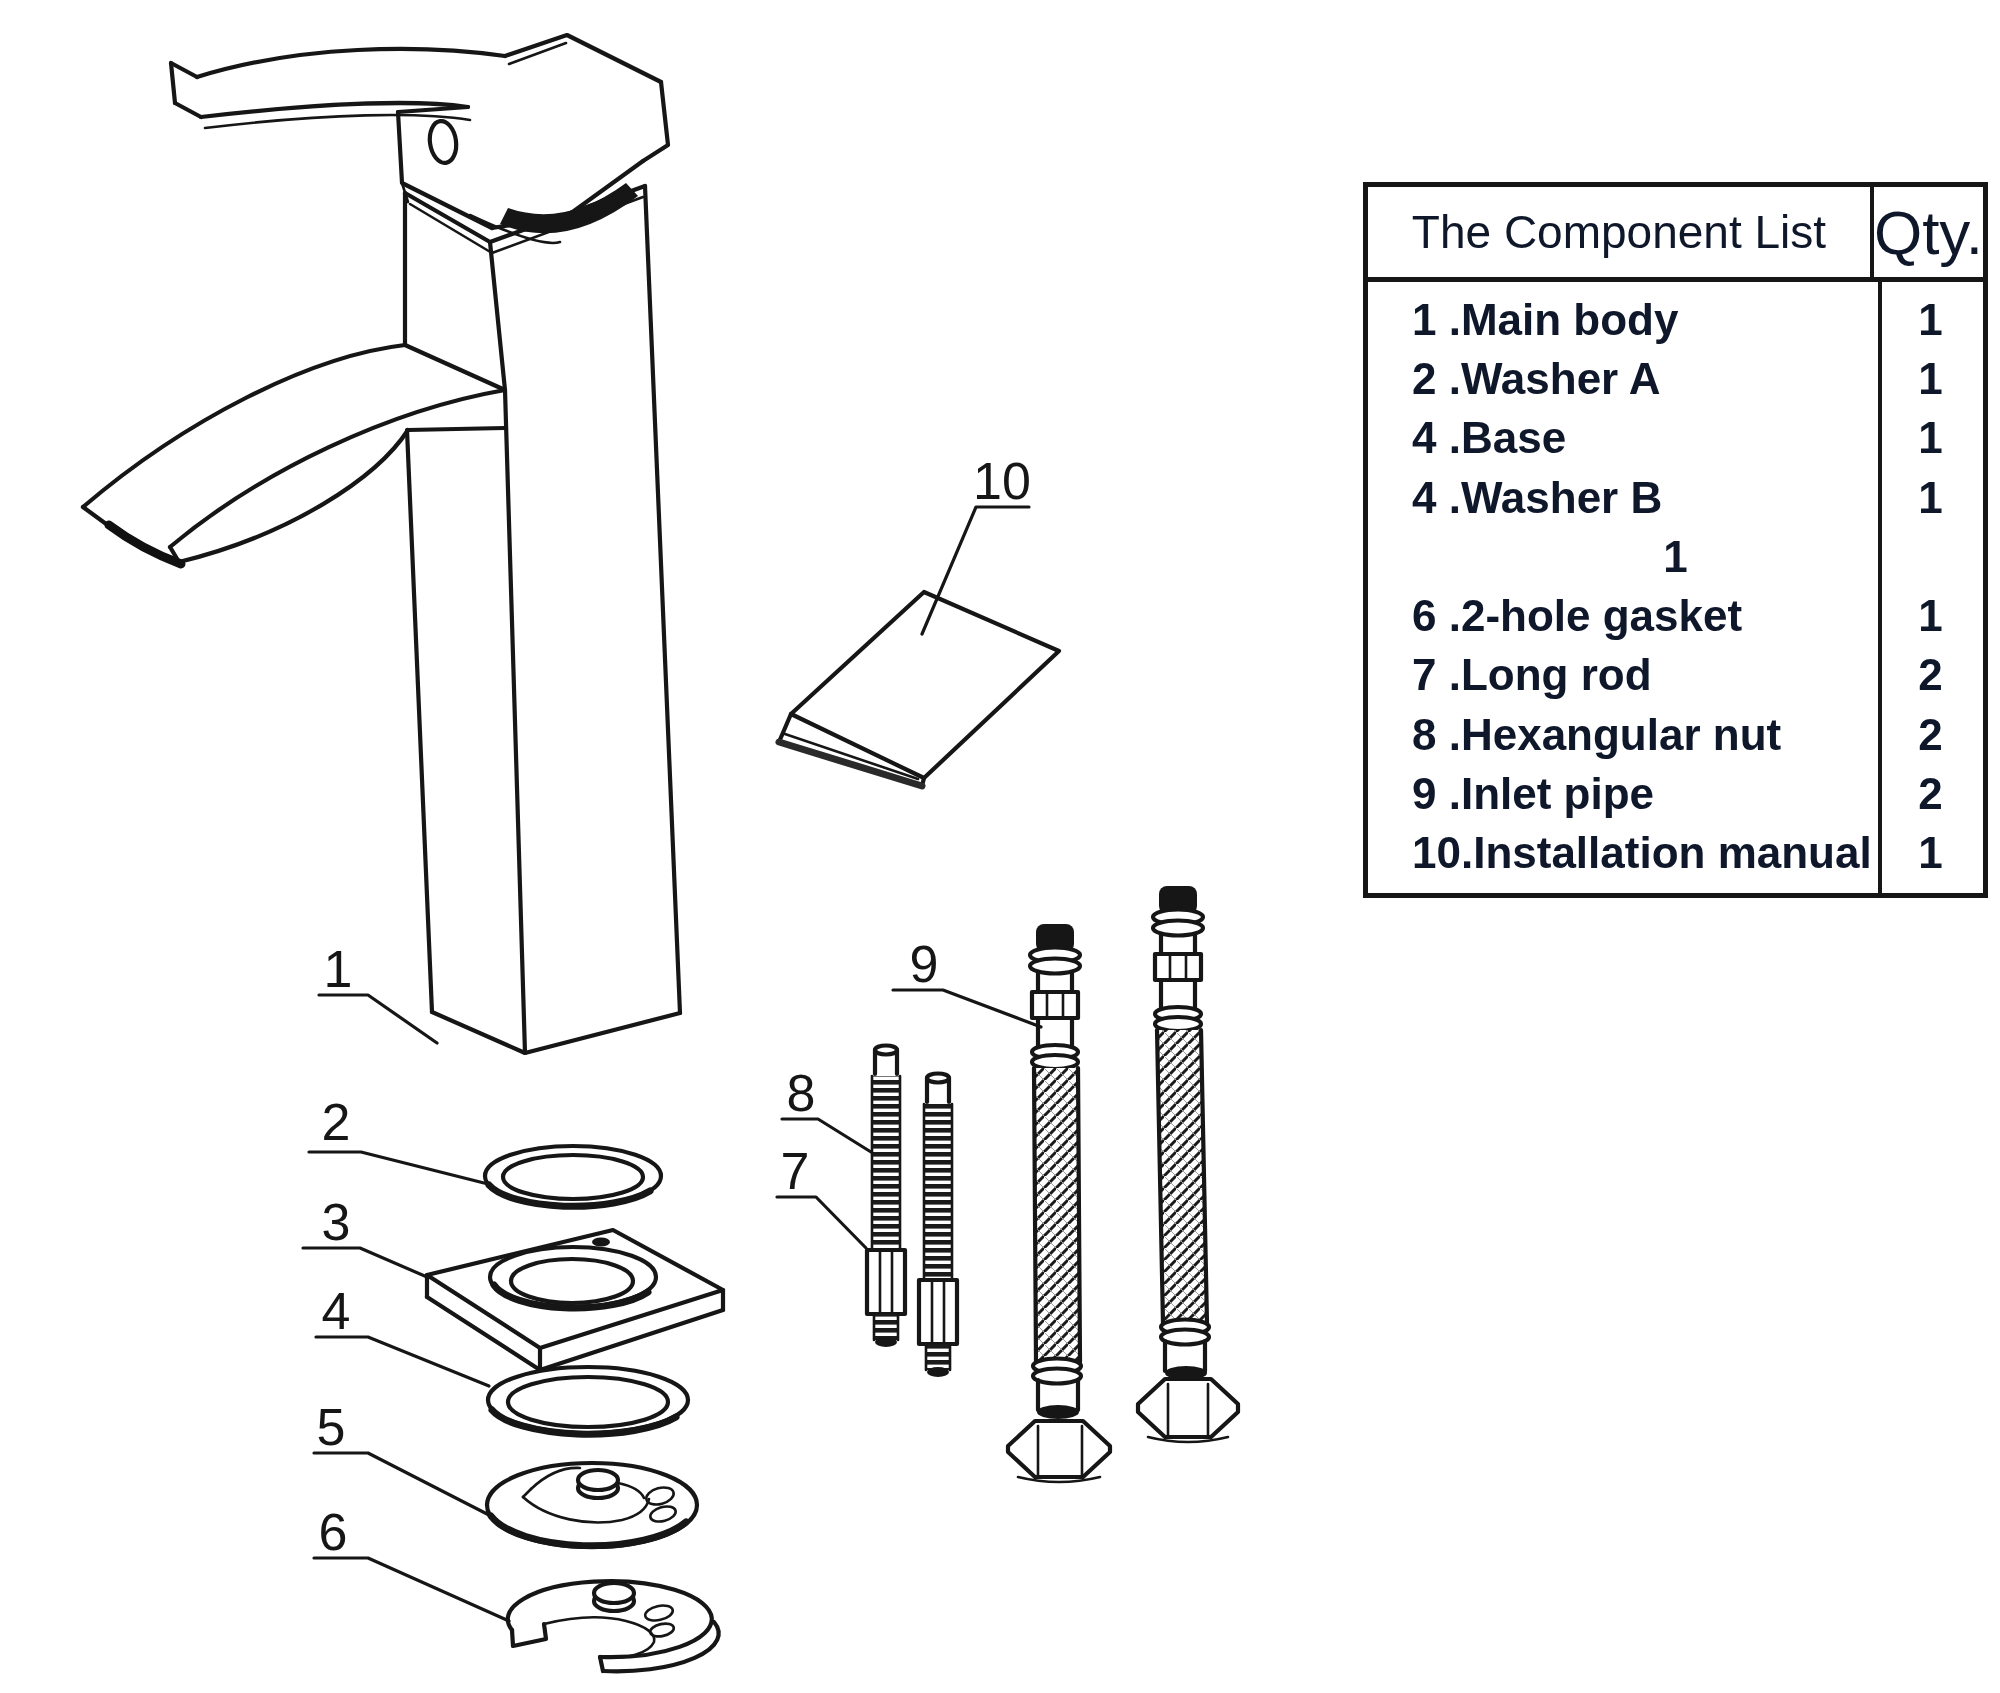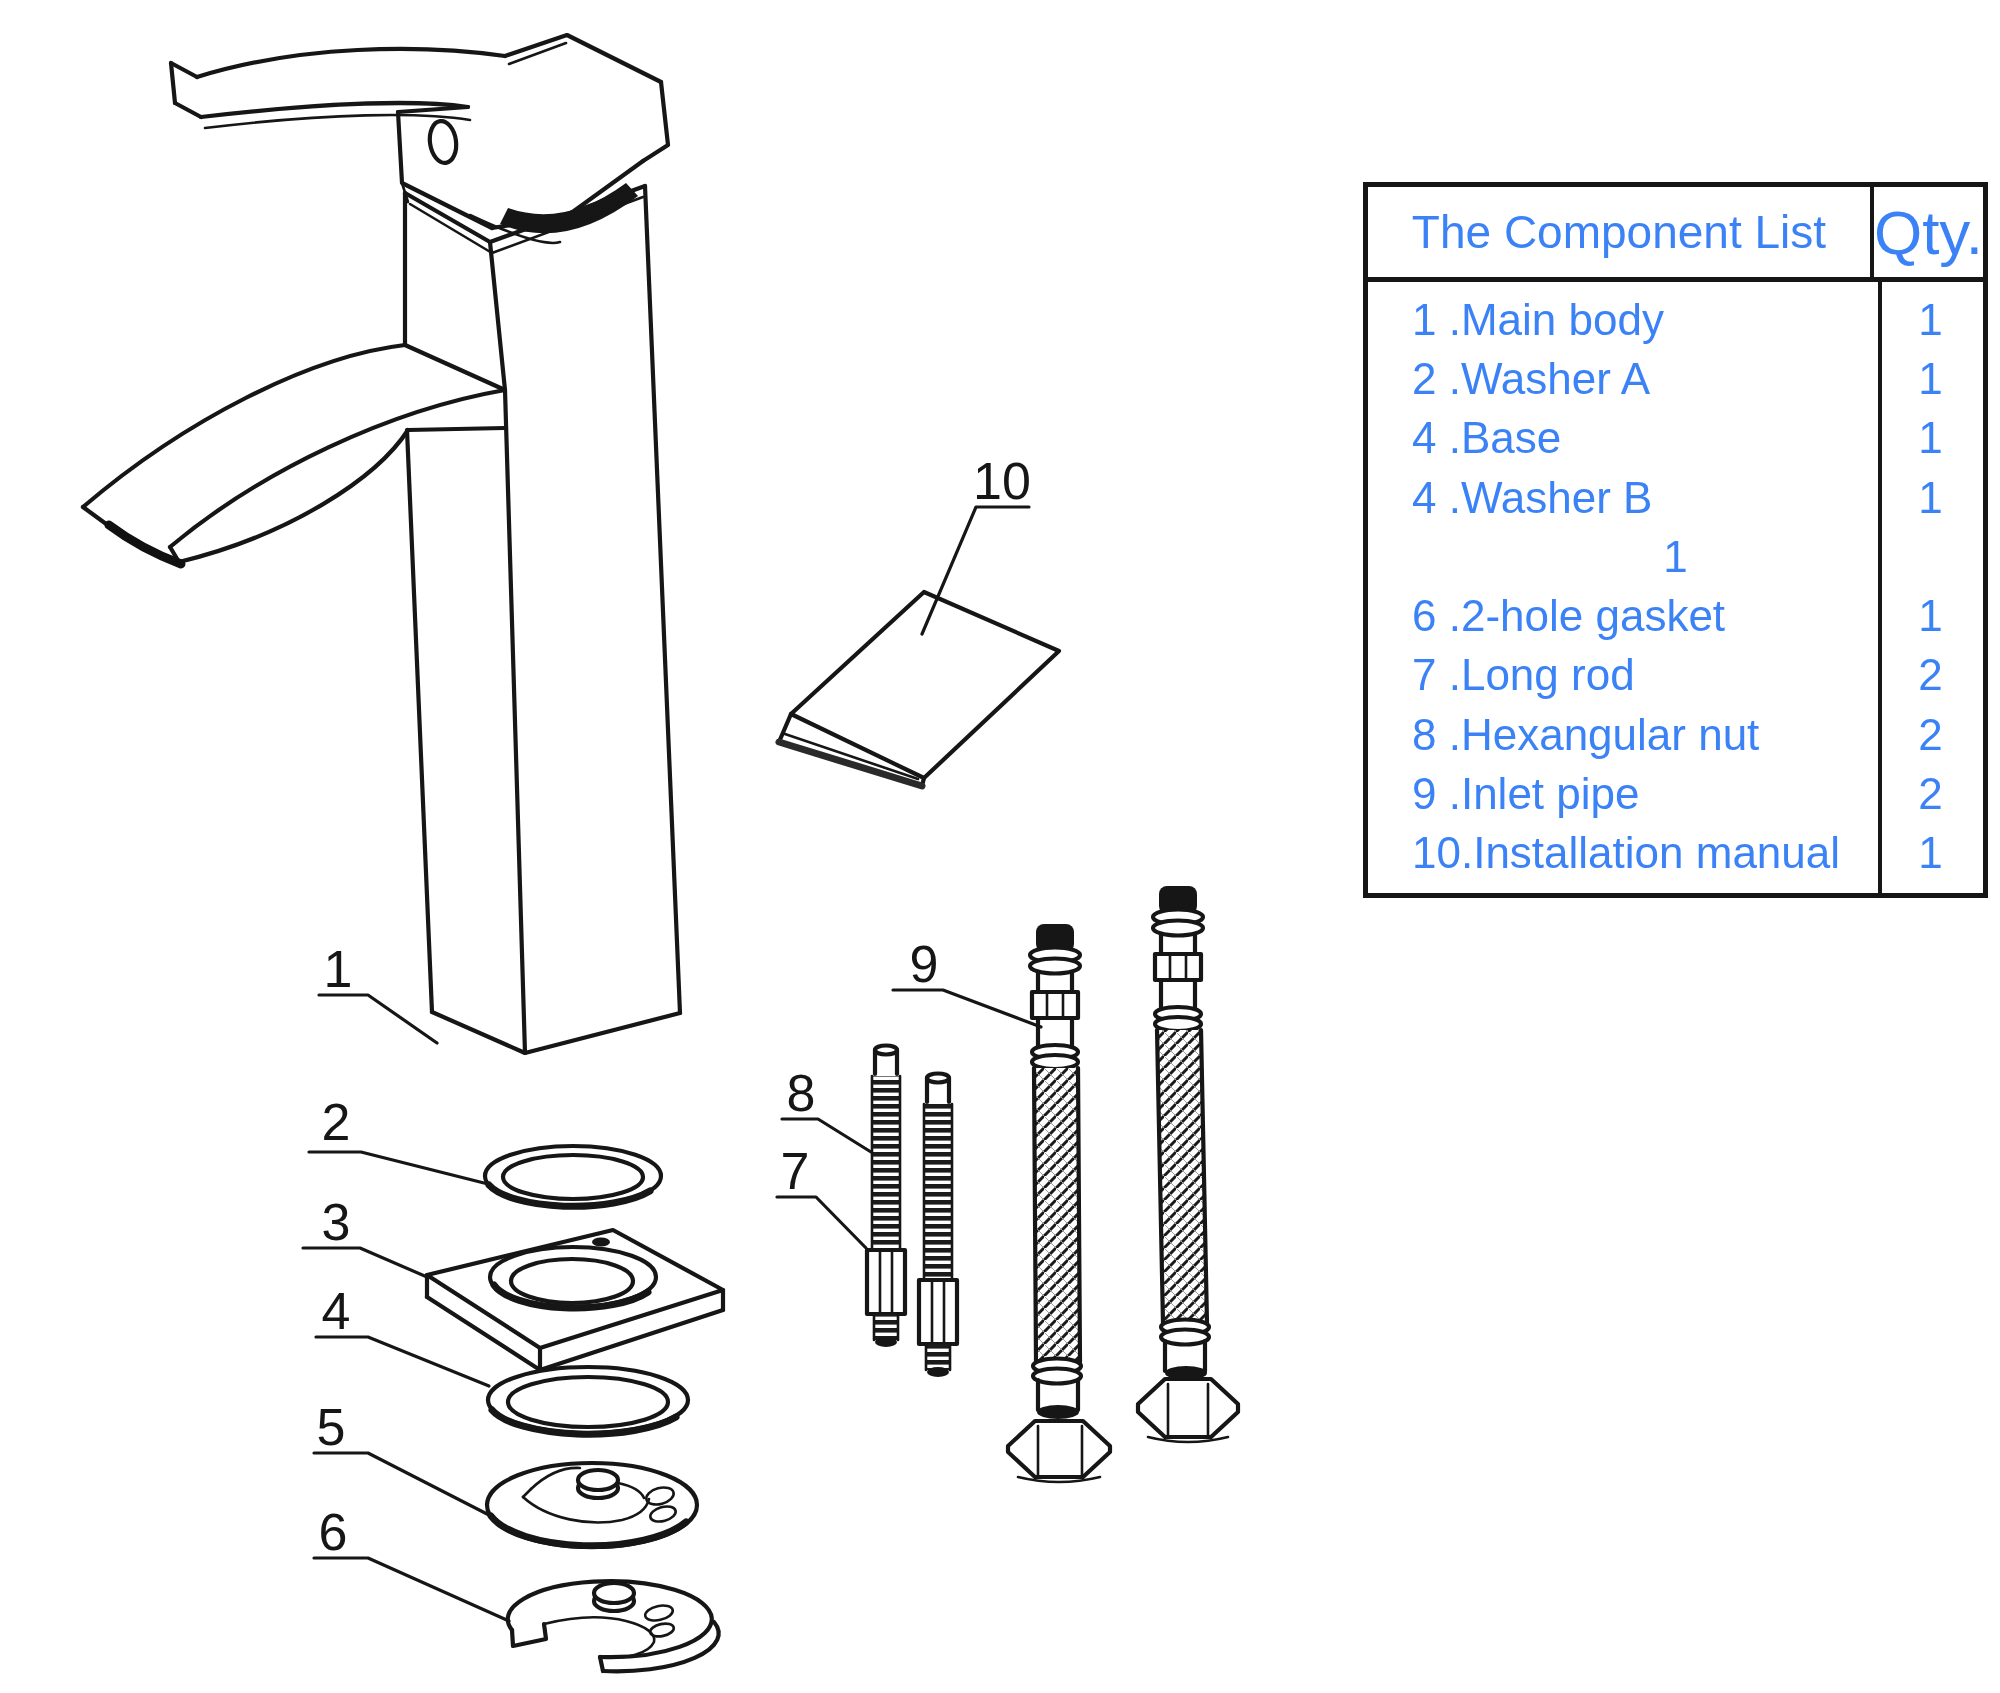--- a/index.html
+++ b/index.html
@@ -23,31 +23,31 @@
     font-family: "Liberation Sans", sans-serif;
     font-size: 52px; fill: #161616; text-anchor: middle;
   }
   .leader { fill: none; stroke: #161616; stroke-width: 3.2; stroke-linecap: round; stroke-linejoin: round; }
 
   
   .component-table {
     position: absolute; left: 1363px; top: 182px;
     width: 625px; height: 716px;
     border: 5px solid #161616; box-sizing: border-box;
-    background: #ffffff; color: #3b82f6;
+    background: #ffffff; color: #0f172a;
     display: flex; flex-direction: column;
   }
   .thead { display: flex; height: 90px; flex-shrink: 0; border-bottom: 5px solid #161616; }
   .th-name {
     width: 510px; box-sizing: border-box; border-right: 4px solid #161616;
     display: flex; align-items: center; justify-content: center;
     font-size: 46px;
   }
   .th-qty { flex: 1; display: flex; align-items: center; justify-content: center; font-size: 62px; }
-  .tbody { flex: 1; display: flex; flex-direction: column; position: relative; padding: 8px 0 10px 0; }
+  .tbody { flex: 1; display: flex; flex-direction: column; position: relative; padding: 8px 0 10px 0; font-weight: bold; }
   .tbody::after {
     content: ""; position: absolute; left: 510px; top: 0; bottom: 0;
     width: 4px; background: #161616;
   }
   .trow { flex: 1; display: flex; align-items: center; }
   .cell-name {
     width: 510px; box-sizing: border-box; padding-left: 44px;
     font-size: 44px; white-space: nowrap;
   }
   .cell-qty { flex: 1; text-align: center; font-size: 44px; }

